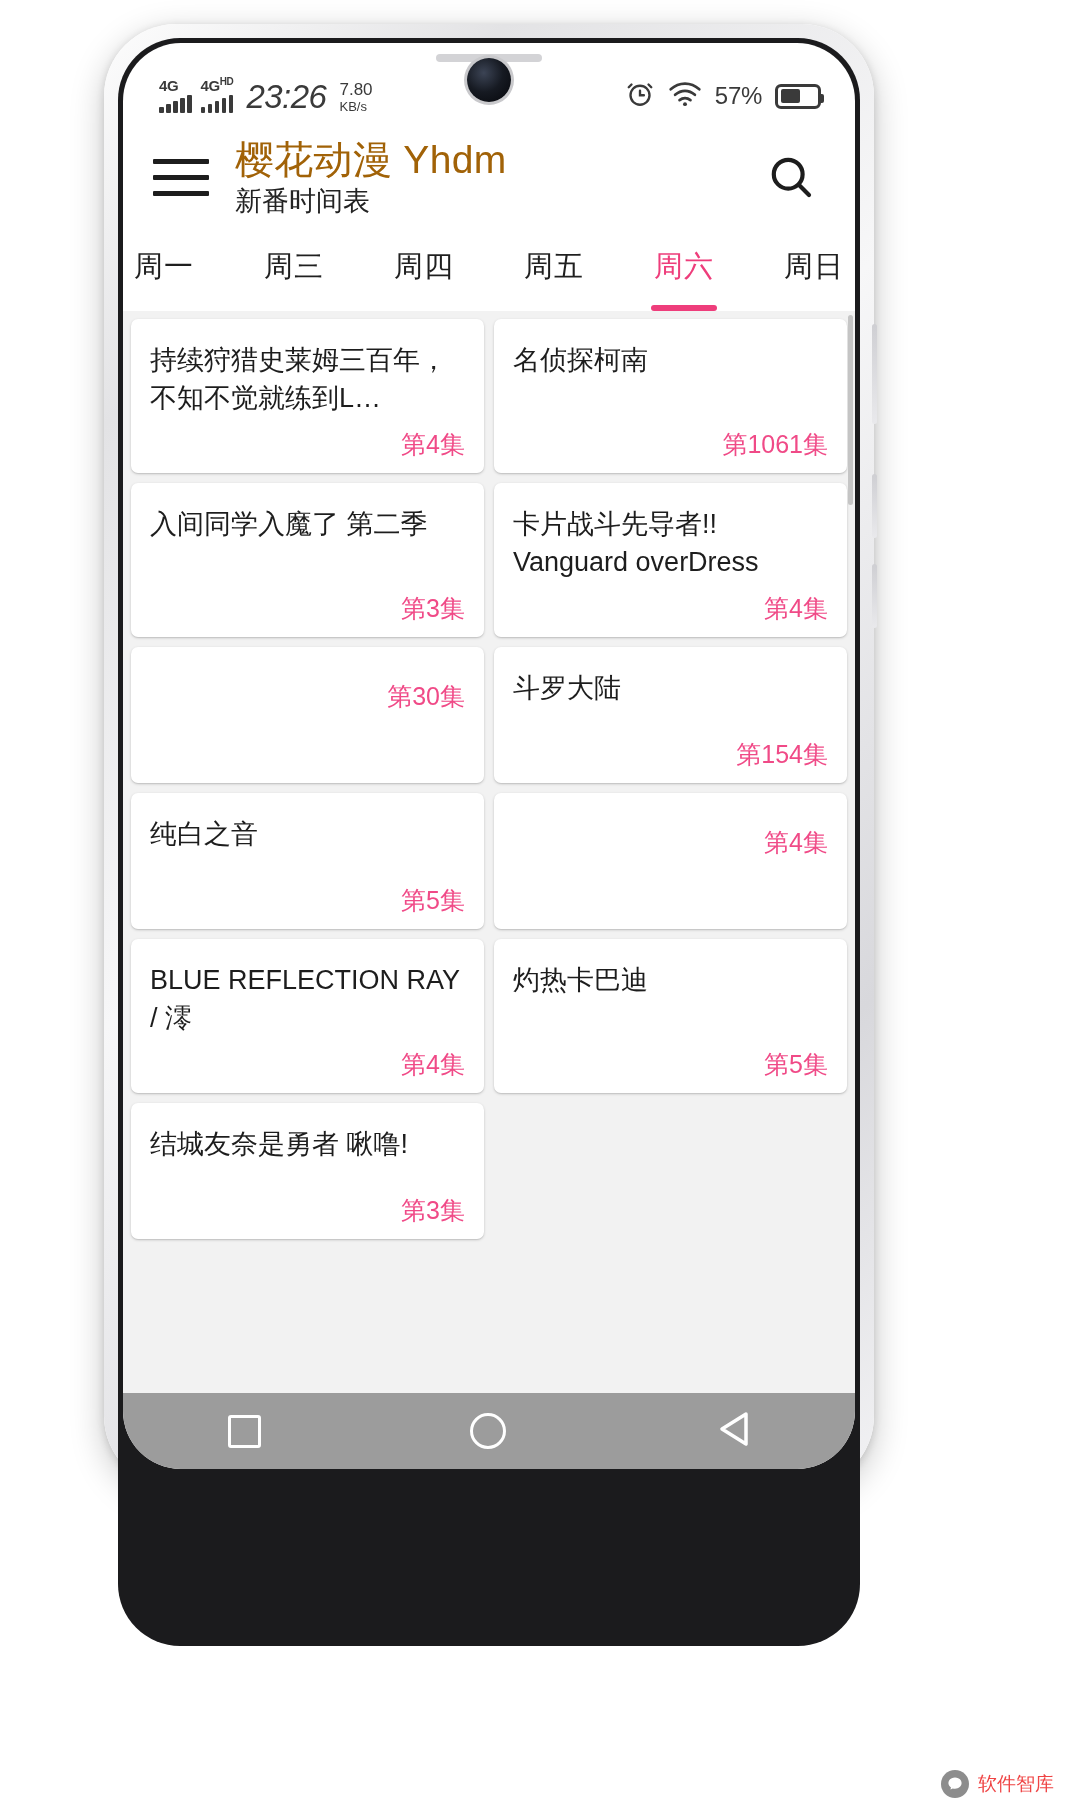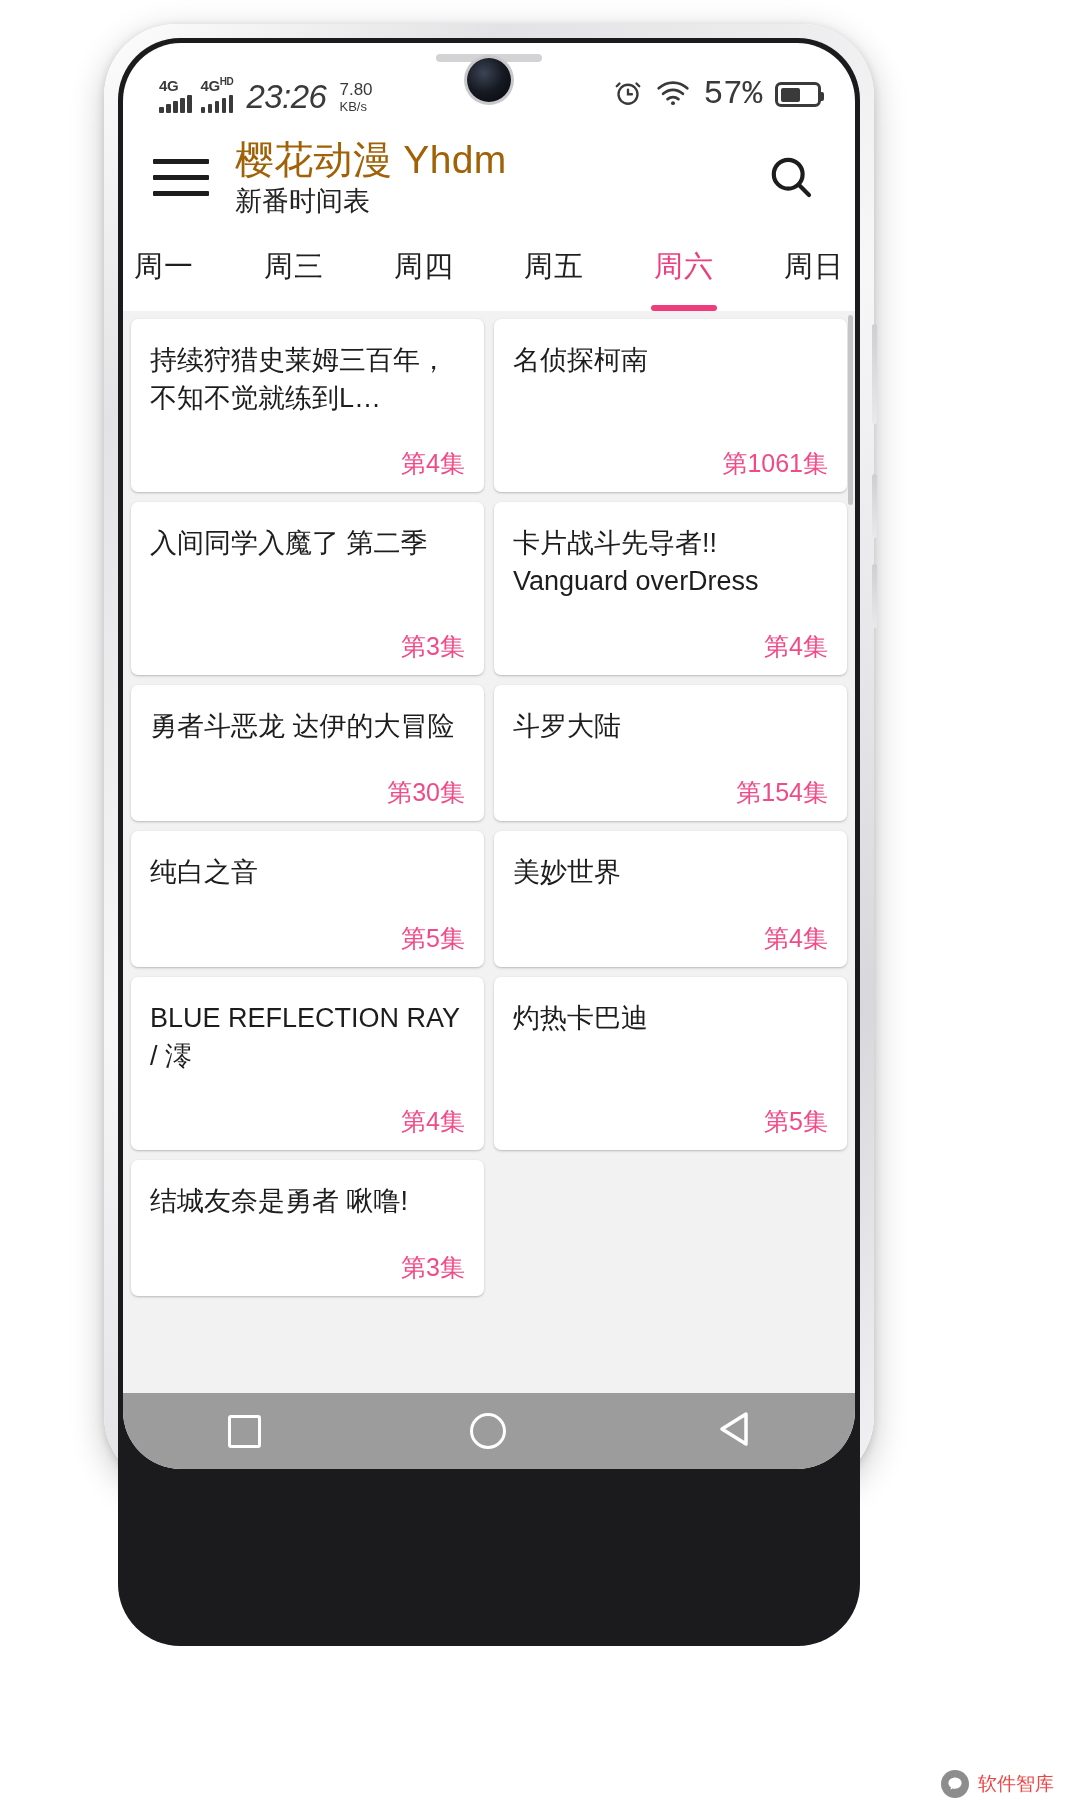--- a/index.html
+++ b/index.html
@@ -100,21 +100,21 @@
   .bars i:nth-child(2) { height: 9px; }
   .bars i:nth-child(3) { height: 12px; }
   .bars i:nth-child(4) { height: 15px; }
   .bars i:nth-child(5) { height: 18px; }
   .clock { font-size: 33px; font-weight: 500; line-height: 32px; letter-spacing: -0.5px; margin-left: 4px; font-style: italic; }
   .netspeed { display: flex; flex-direction: column; line-height: 1; margin-left: 4px; }
   .netspeed .v { font-size: 17px; }
   .netspeed .u { font-size: 13px; margin-top: 2px; }
 
   .status-right { display: flex; align-items: center; gap: 13px; }
-  .battery-pct { font-size: 33px; letter-spacing: -0.3px; font-family: Liberation Mono, monospace; }
+  .battery-pct { font-size: 24px; letter-spacing: -0.3px; }
   .batt {
     width: 46px; height: 25px;
     border: 3px solid #3a3a3a;
     border-radius: 6px;
     position: relative;
     display: flex; align-items: center;
     padding: 2.5px;
   }
   .batt::after {
     content: ""; position: absolute; right: -6px; top: 7px;
@@ -205,21 +205,21 @@
   .card-title {
     font-size: 27px;
     color: #1d1d1d;
     line-height: 38px;
     word-break: break-word;
   }
   .card-ep {
     font-size: 25px;
     color: #f04a87;
     text-align: right;
-    margin-top: 31px;
+    margin-top: 12px;
     line-height: 30px;
   }
   .card.empty { background: transparent; box-shadow: none; cursor: default; }
 
   
   .scroll-hint {
     position: absolute;
     right: 2px; top: 4px;
     width: 5px; height: 190px;
     background: #bdbdbd;
@@ -366,34 +366,32 @@
           <div class="card">
             <div class="card-title">入间同学入魔了 第二季</div>
             <div class="card-ep">第3集</div>
           </div>
           <div class="card">
             <div class="card-title">卡片战斗先导者!! Vanguard overDress</div>
             <div class="card-ep">第4集</div>
           </div>
 
           <div class="card">
-            <div class="card-title">勇者斗恶龙 达伊的大冒险</div>
             <div class="card-ep">第30集</div>
           </div>
           <div class="card">
             <div class="card-title">斗罗大陆</div>
             <div class="card-ep">第154集</div>
           </div>
 
           <div class="card">
             <div class="card-title">纯白之音</div>
             <div class="card-ep">第5集</div>
           </div>
           <div class="card">
-            <div class="card-title">美妙世界</div>
             <div class="card-ep">第4集</div>
           </div>
 
           <div class="card">
             <div class="card-title">BLUE REFLECTION RAY / 澪</div>
             <div class="card-ep">第4集</div>
           </div>
           <div class="card">
             <div class="card-title">灼热卡巴迪</div>
             <div class="card-ep">第5集</div>

